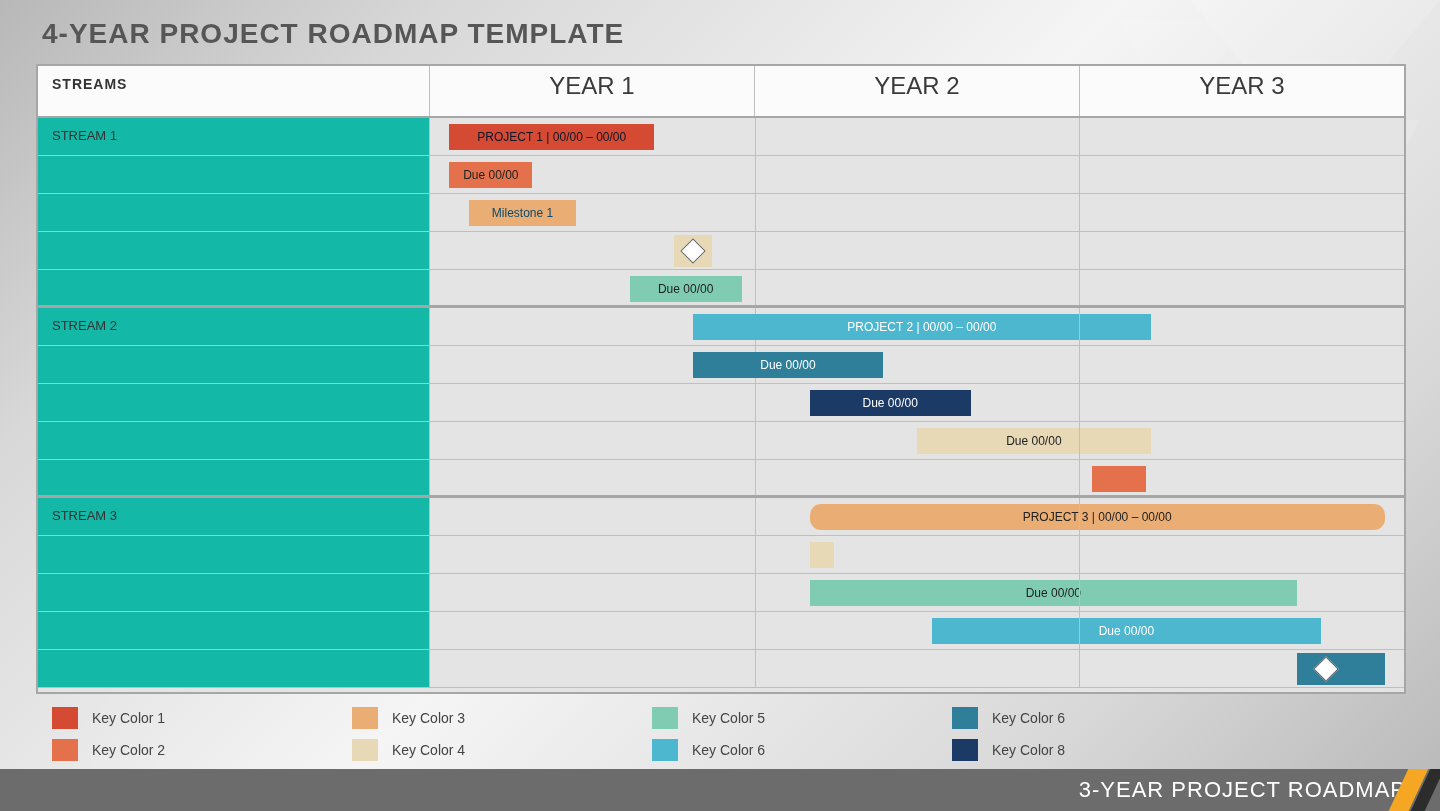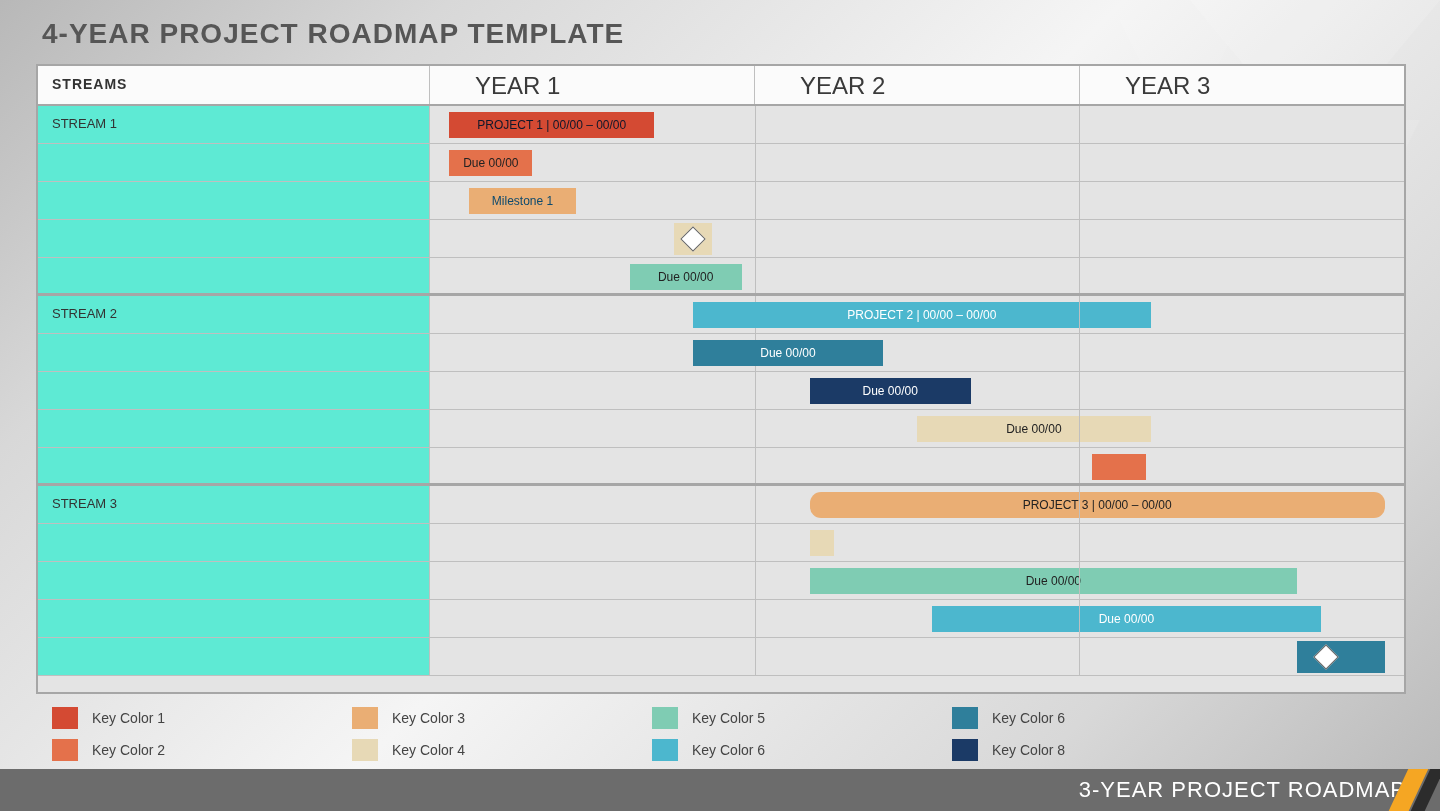--- a/index.html
+++ b/index.html
@@ -34,56 +34,56 @@
     position: absolute;
     left: 36px;
     top: 64px;
     width: 1370px;
     height: 630px;
     background: #e4e4e4;
     border: 2px solid #a6a6a6;
   }
 
   .hdr {
-    height: 40px;
+    height: 52px;
     display: flex;
     background: #fbfbfb;
     border-bottom: 2px solid #a6a6a6;
-    gap: 45px;
   }
   .hdr-streams {
     width: 392px;
     padding: 10px 14px;
     font-size: 14px;
     font-weight: 700;
     letter-spacing: 1px;
     color: #333;
     border-right: 1px solid #bfbfbf;
   }
   .hdr-year {
     flex: 1;
+    text-align: center;
     font-size: 24px;
     line-height: 40px;
     color: #3a3a3a;
     border-right: 1px solid #bfbfbf;
   }
   .hdr-year:last-child { border-right: none; }
 
   .rows {
     position: relative;
   }
   .row {
     height: 38px;
     display: flex;
     border-bottom: 1px solid #bfbfbf;
   }
   .row.sep { border-bottom: 3px solid #a6a6a6; }
   .row-label {
     width: 392px;
-    background: #5eead4;
+    background: #14b8a6;
     padding: 10px 14px;
     font-size: 13px;
     color: #333;
     border-right: 1px solid #bfbfbf;
   }
   .row-track {
     flex: 1;
     position: relative;
     background: #e4e4e4;
   }

